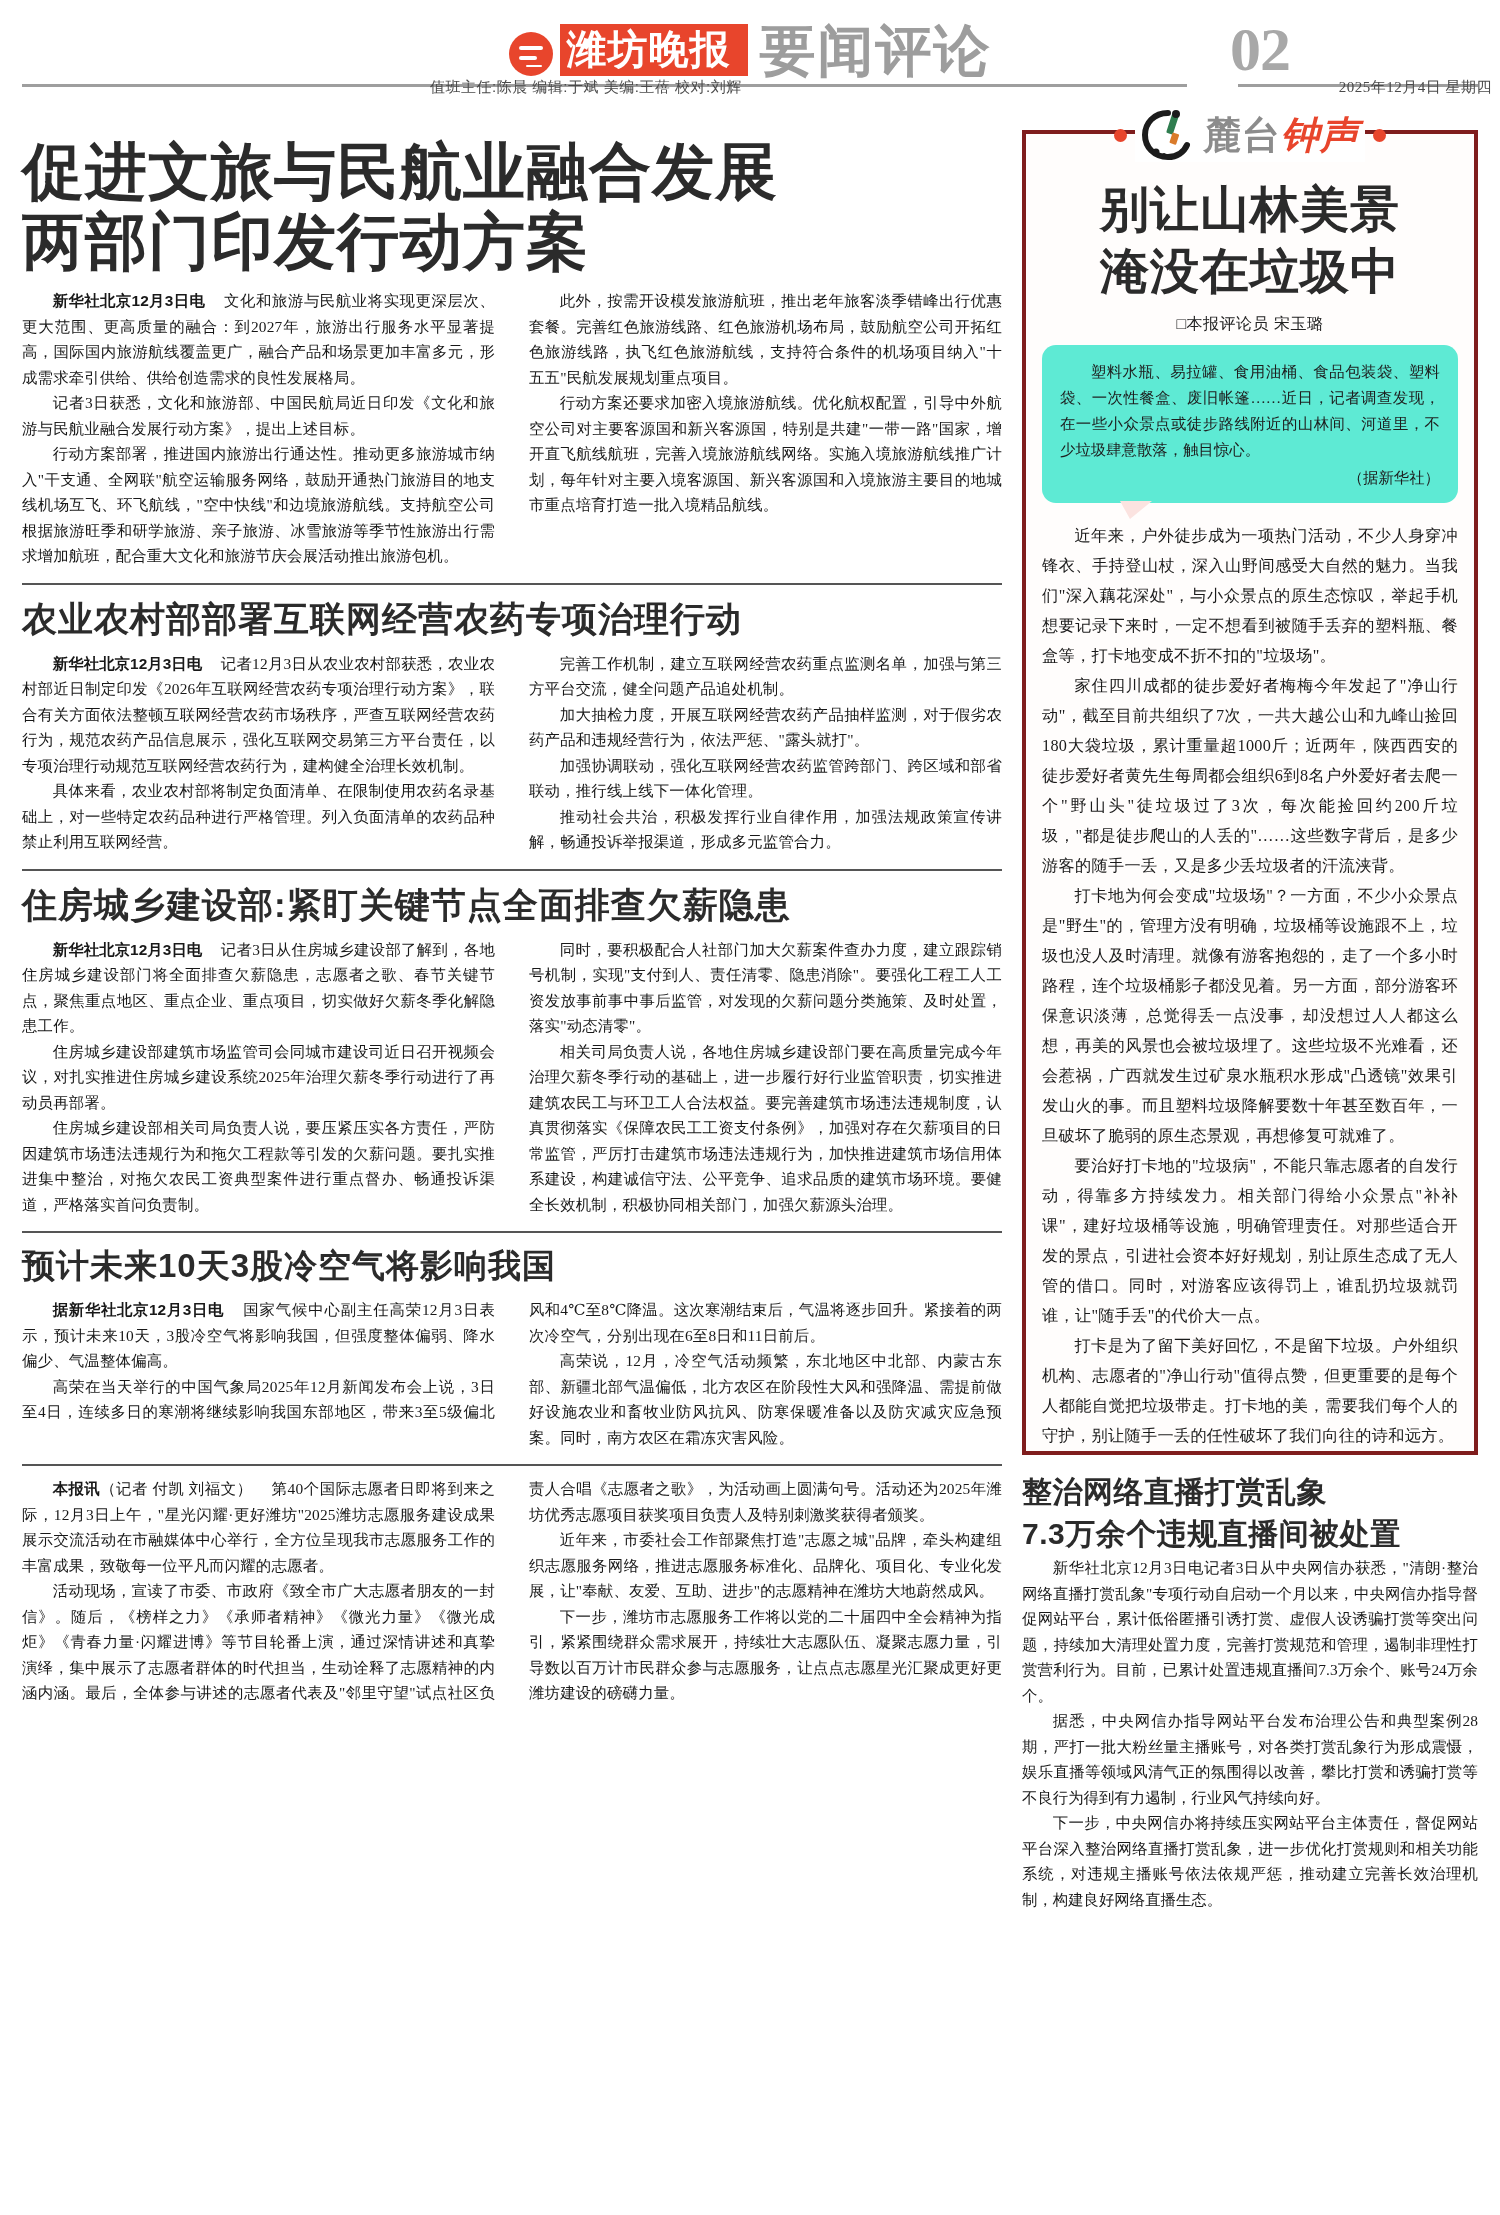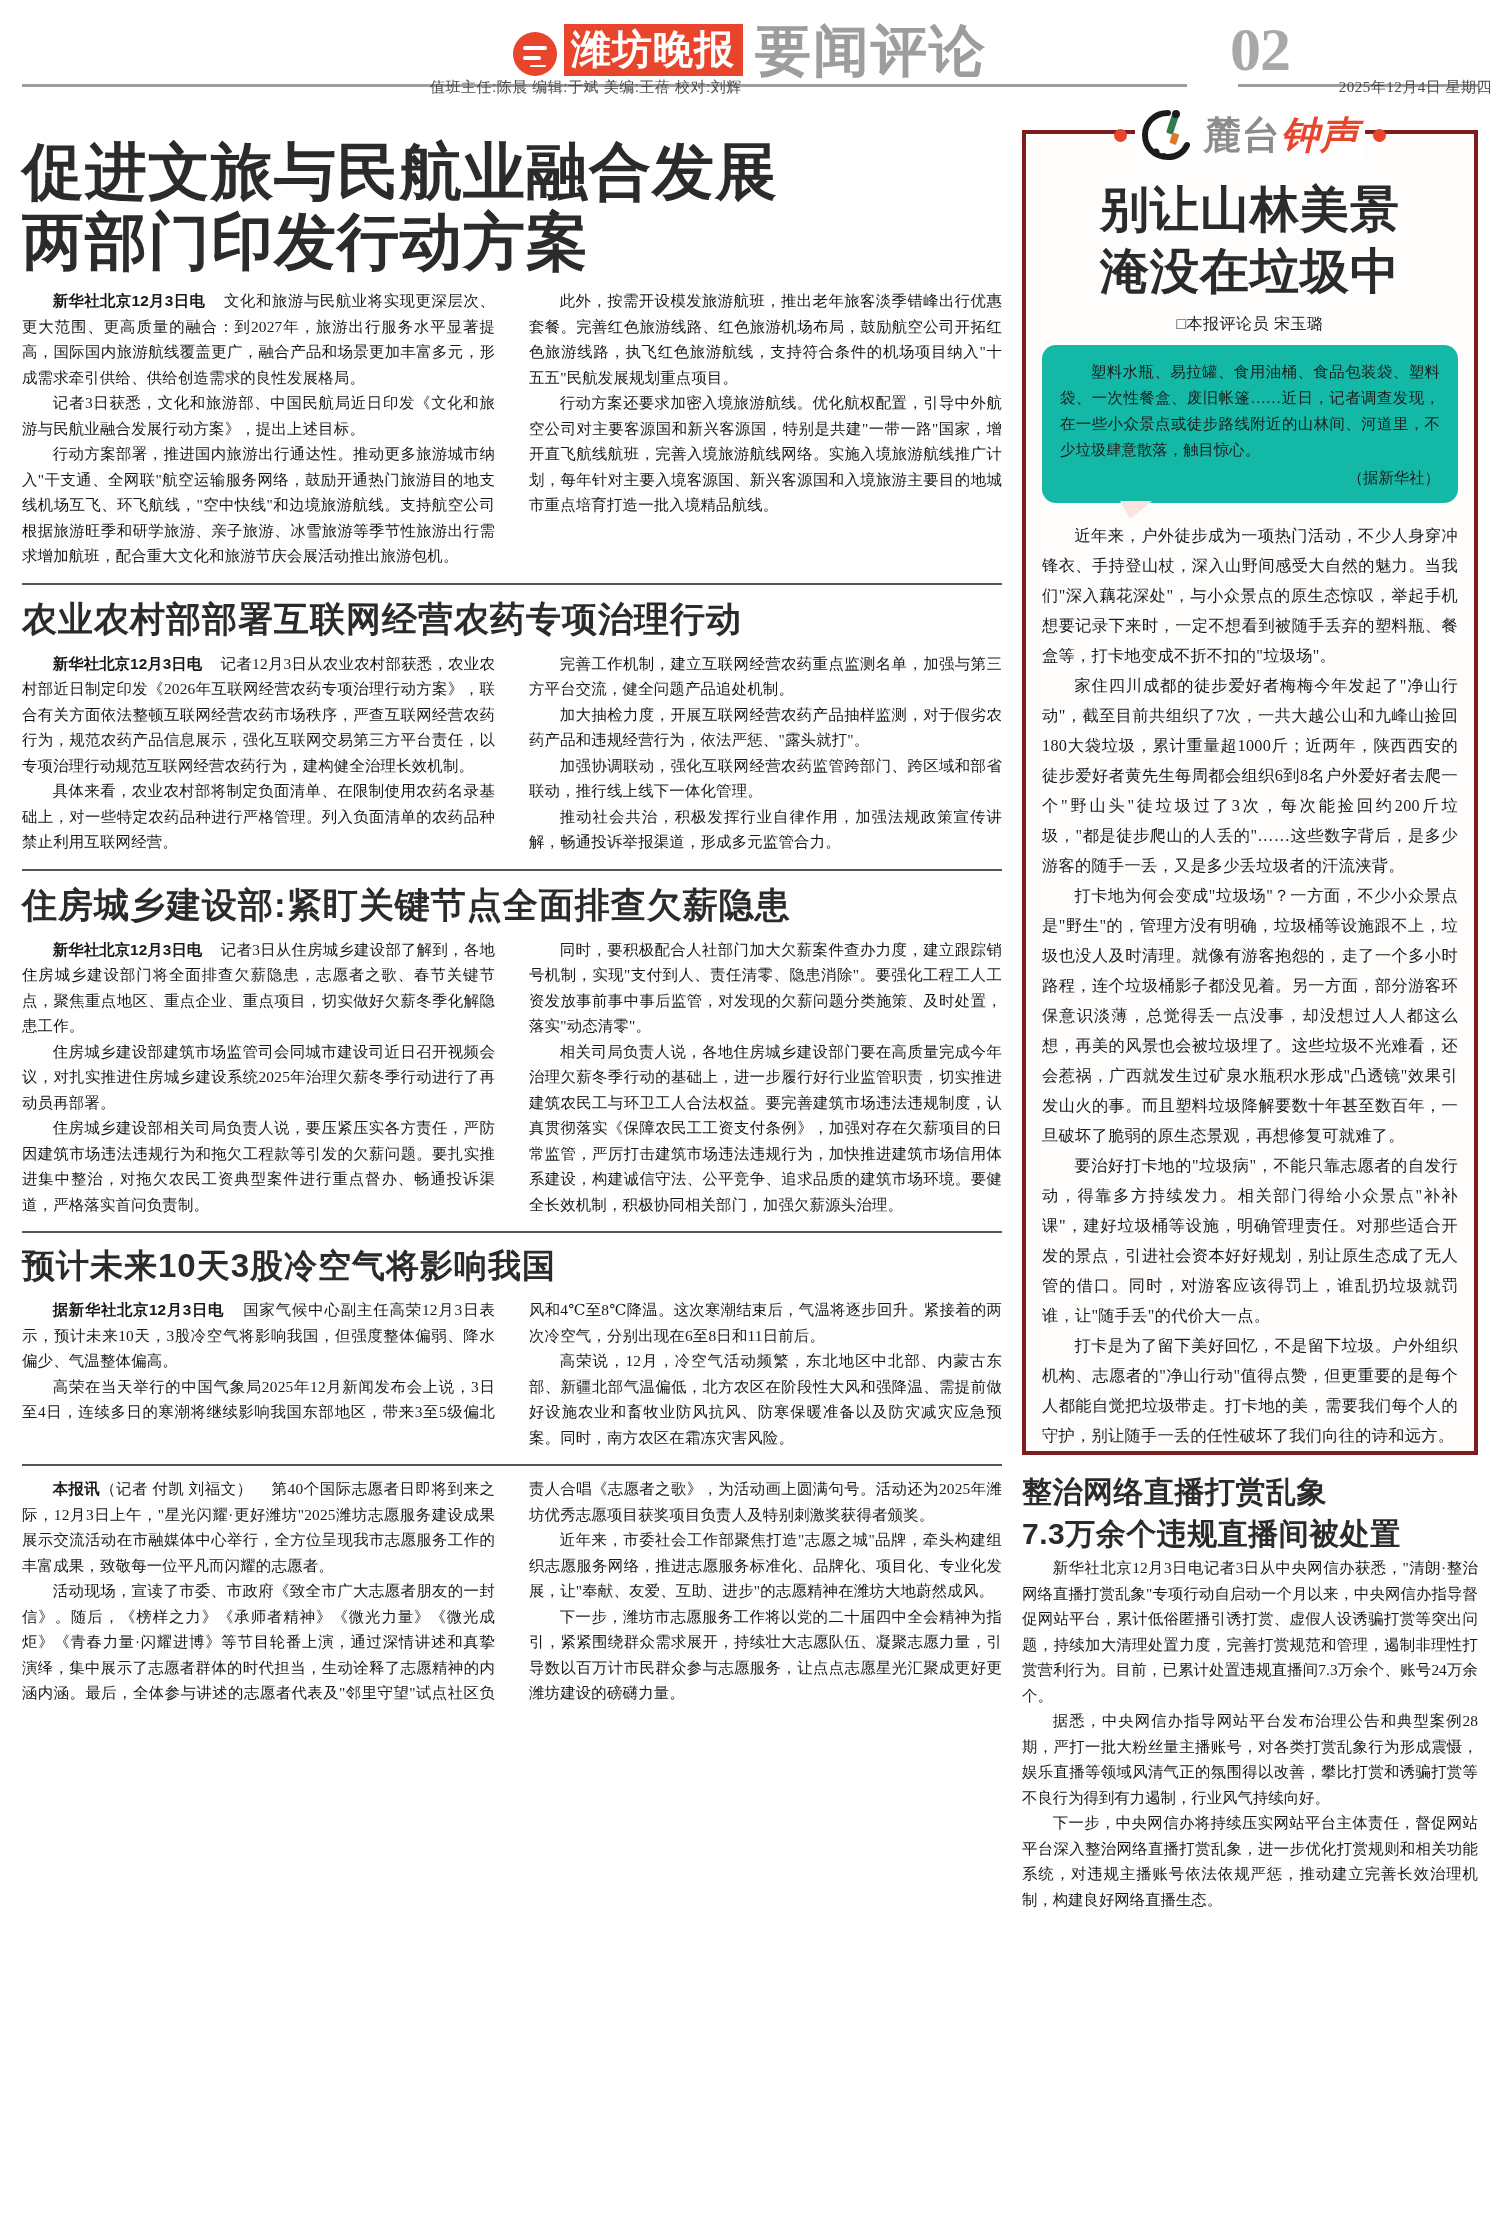--- a/index.html
+++ b/index.html
@@ -57,21 +57,21 @@
     box-shadow: 6px 8px 0 -1px #fff;
   }
   .mast-redbox {
     background: #e8452c;
     color: #ffffff;
     font-family: "Liberation Sans", sans-serif;
     font-weight: 700;
     font-size: 40px;
     line-height: 46px;
     letter-spacing: 1px;
-    padding: 2px 8px 4px 7px;
+    padding: 2px 17px 4px 7px;
   }
   .mast-section {
     color: #9d9d9d;
     font-family: "Liberation Sans", sans-serif;
     font-weight: 700;
     font-size: 56px;
     line-height: 56px;
     letter-spacing: 2px;
     margin-left: 8px;
     position: relative;
@@ -242,21 +242,21 @@
   }
   .comm-byline {
     text-align: center;
     font-family: "Liberation Sans", sans-serif;
     font-size: 16px;
     color: #222;
     margin: 12px 0 10px 0;
     letter-spacing: 0.5px;
   }
   .comm-summary {
-    background: #14b8a6;
+    background: #5eead4;
     border-radius: 14px;
     padding: 14px 18px 12px 18px;
     font-family: "Liberation Serif", serif;
     font-size: 15.4px;
     line-height: 26px;
     color: #1d1d1d;
     text-indent: 2em;
     text-align: justify;
     position: relative;
     margin-bottom: 6px;

